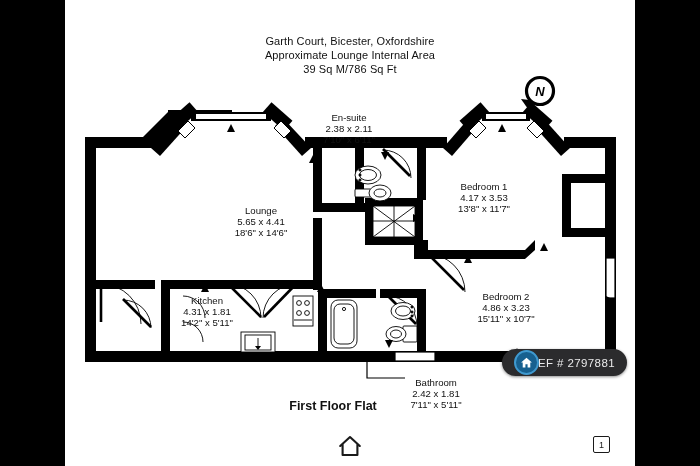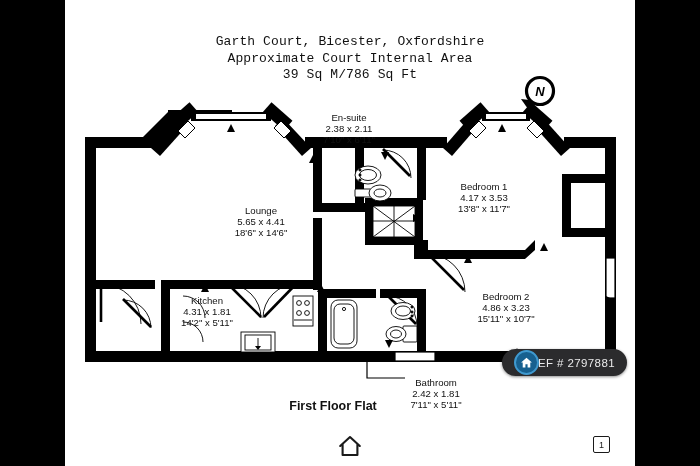--- a/index.html
+++ b/index.html
@@ -32,22 +32,22 @@
     position: absolute;
     left: 0;
     top: 34px;
     width: 570px;
     text-align: center;
     color: #111111;
     line-height: 1.28;
     letter-spacing: 0.1px;
   }
   #title-block div {
-    font-size: 13px;
-    font-family: Liberation Mono, monospace;
+    font-size: 11px;
+    font-family: Liberation Sans, sans-serif;
   }
   #plan-svg {
     position: absolute;
     left: 0;
     top: 0;
   }
   .rm-label {
     font-family: "Liberation Sans", sans-serif;
     font-size: 9.6px;
     fill: #111111;
@@ -137,21 +137,21 @@
 </style>
 </head>
 <body>
 
 <div id="viewer">
 
   <div id="page">
 
     <div id="title-block">
       <div>Garth Court, Bicester, Oxfordshire</div>
-      <div>Approximate Court Internal Area</div>
+      <div>Approximate Lounge Internal Area</div>
       <div>39 Sq M/786 Sq Ft</div>
     </div>
 
     <svg id="plan-svg" width="570" height="466" viewBox="0 0 570 466">
 
       <g>
 
         <path fill="#000000" fill-rule="evenodd" d="
           M 25,142
           L 93,142

